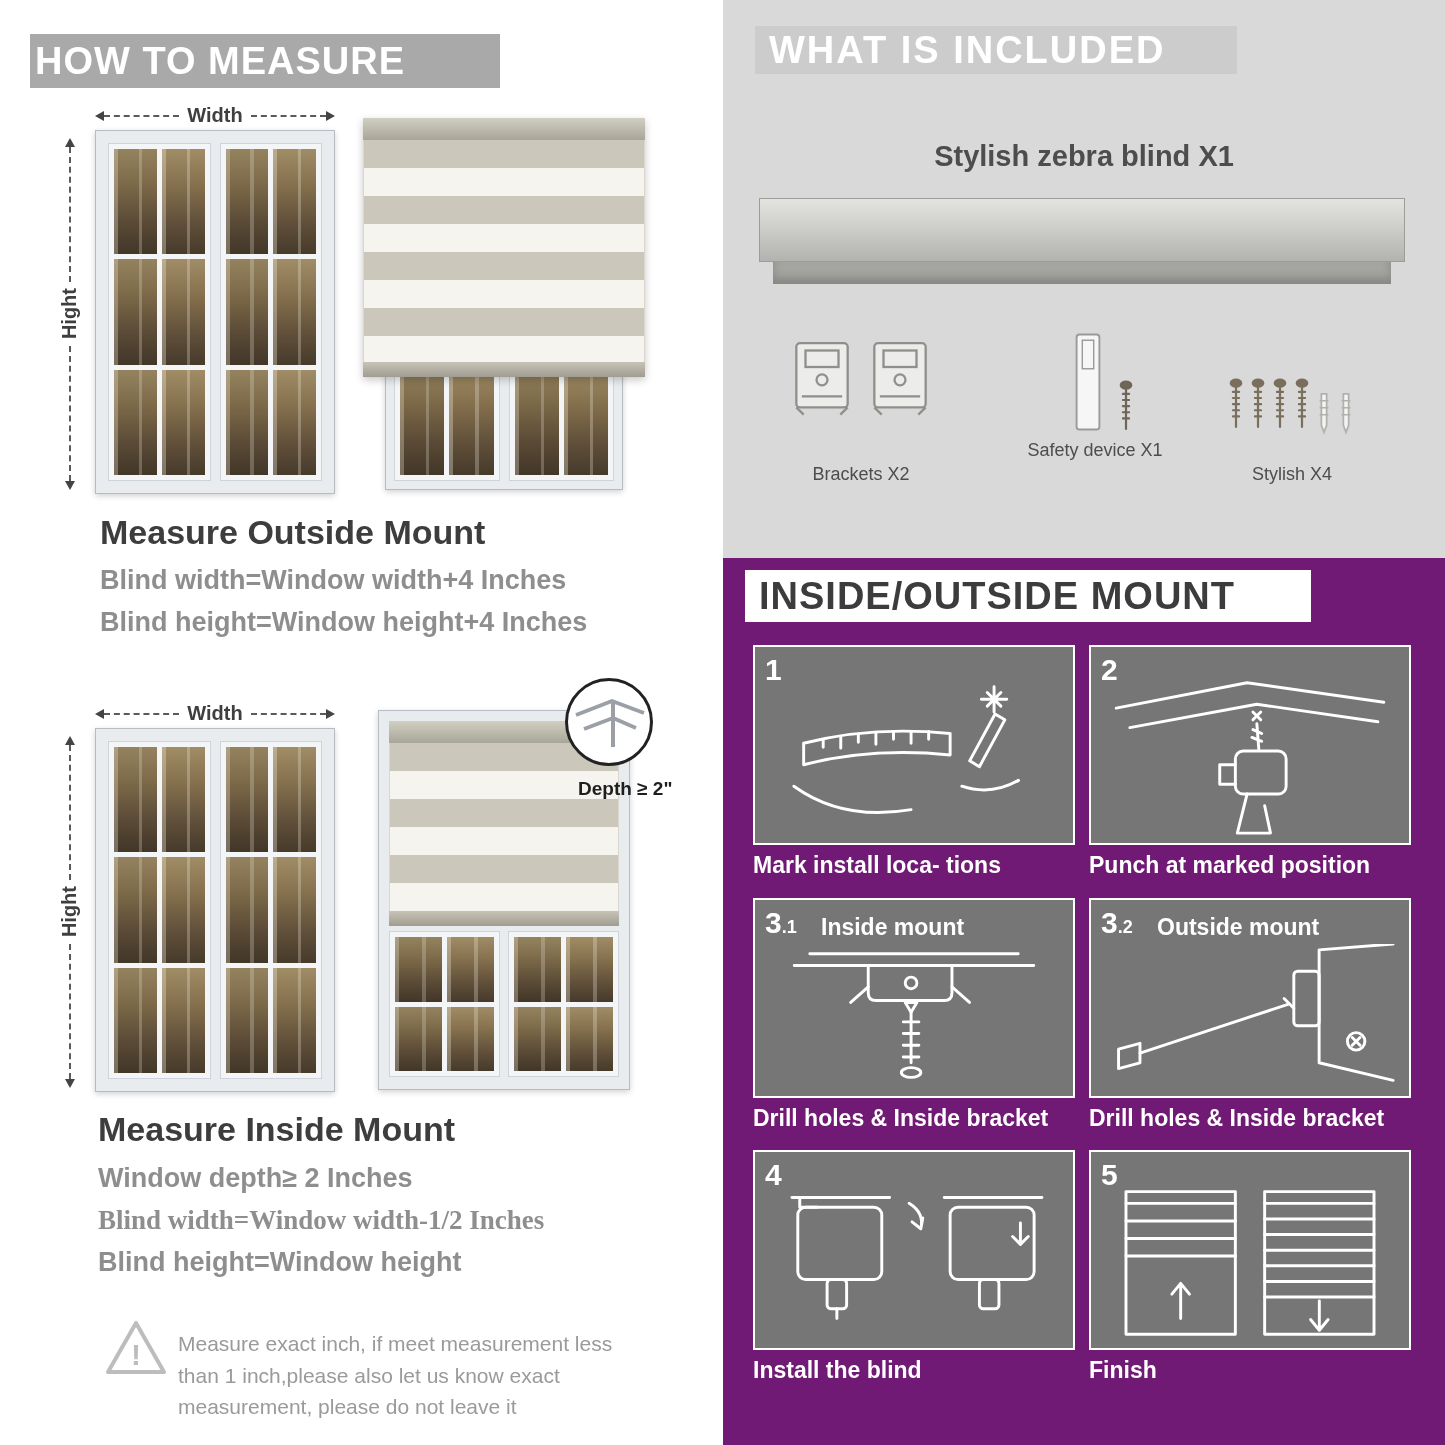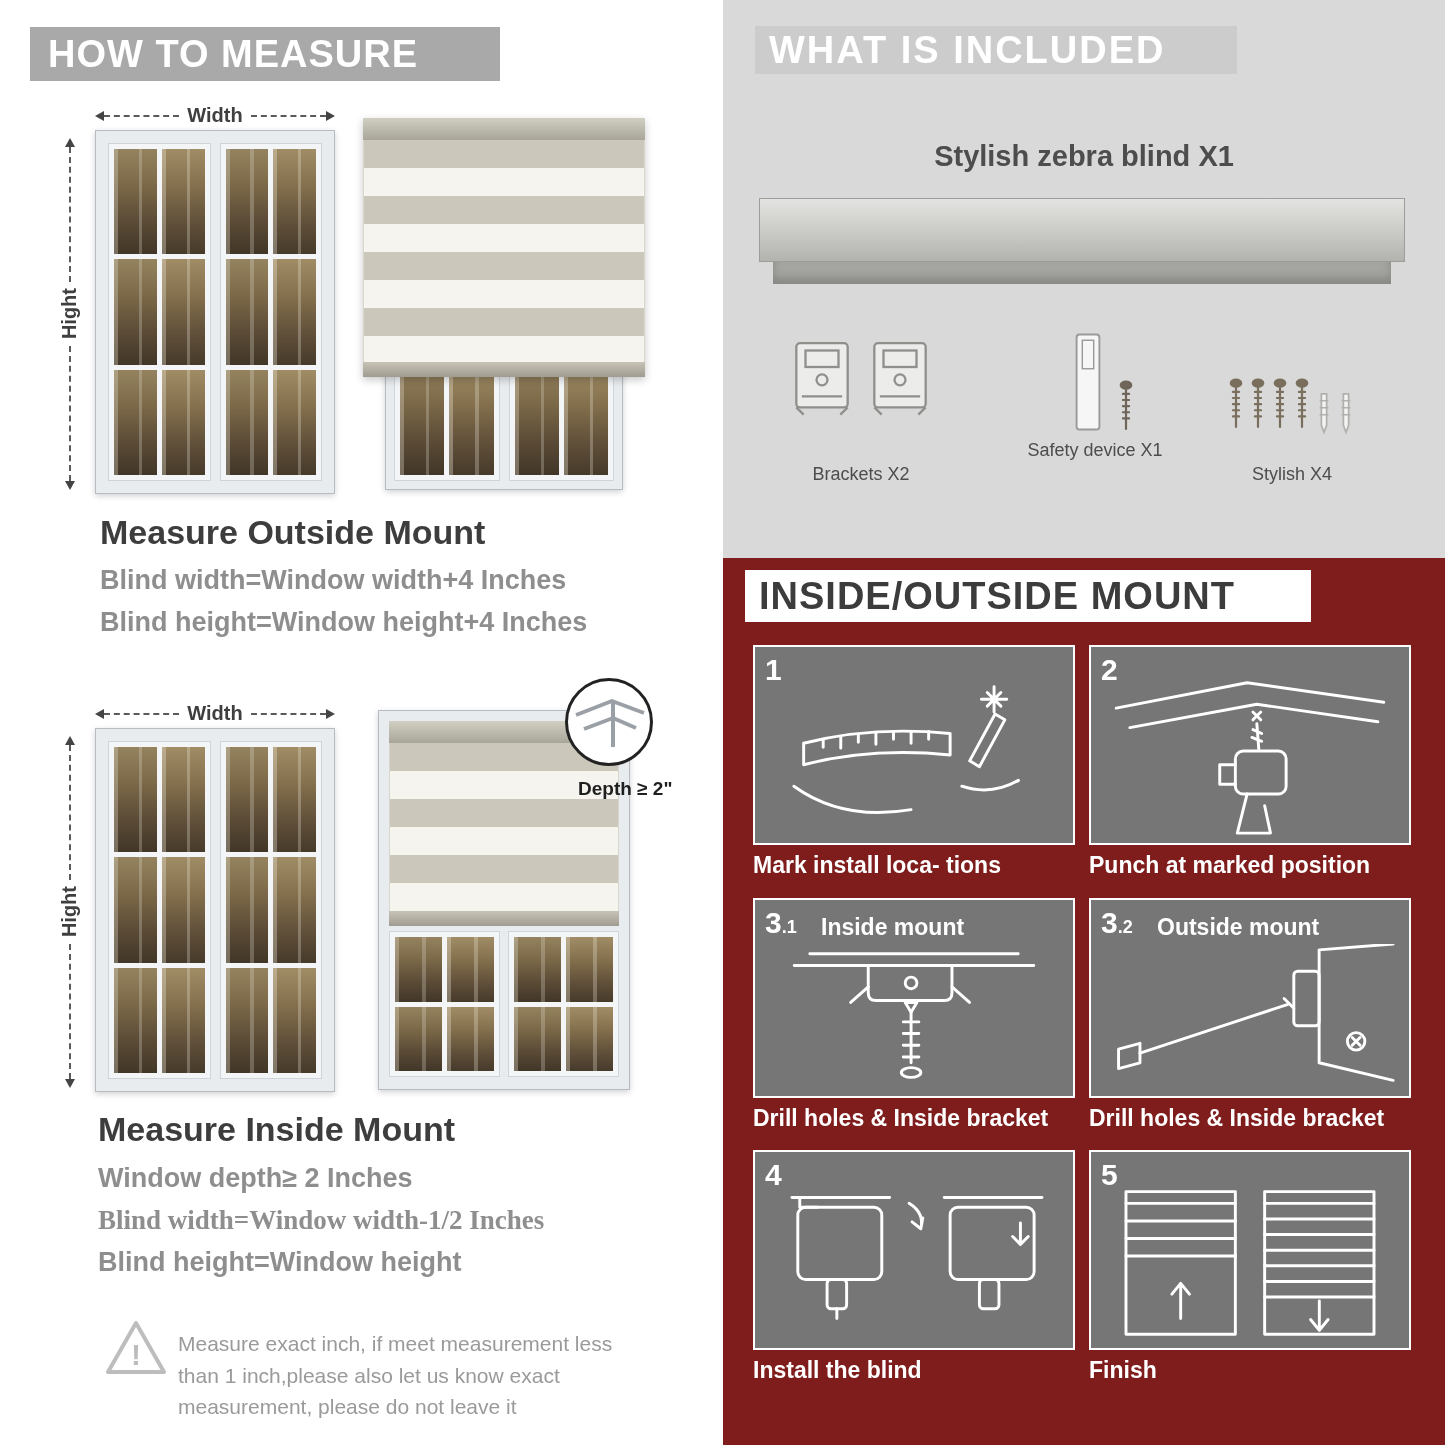--- a/index.html
+++ b/index.html
@@ -1,23 +1,23 @@
 <!DOCTYPE html>
 <html><head>
 <meta charset="utf-8">
 <style>
   * { margin:0; padding:0; box-sizing:border-box; }
   html,body { width:1445px; height:1445px; }
   body { font-family:"Liberation Sans", sans-serif; background:#ffffff; }
   .page { position:relative; width:1445px; height:1445px; overflow:hidden; background:#ffffff; }
 
   
-  .htm-banner { position:absolute; left:30px; top:27px; width:470px; height:54px;
+  .htm-banner { position:absolute; left:30px; top:34px; width:470px; height:54px;
     background:#a9a9a9; color:#ffffff; font-size:38px; font-weight:bold;
-    line-height:54px; padding-left:18px; letter-spacing:1px; }
+    line-height:54px; padding-left:5px; letter-spacing:1px; }
 
   .sec-title { position:absolute; font-weight:bold; color:#3d3d3d; font-size:34px; white-space:nowrap;text-align:center; }
   .sec-line  { position:absolute; font-weight:bold; color:#8e8e8e; font-size:27px; white-space:nowrap; }
 
   
   .measure-h { position:absolute; display:flex; align-items:center; color:#3f3f3f; font-weight:bold; font-size:20px; }
   .mline { flex:1; border-top:2px dashed #5a5a5a; height:0; }
   .mlbl  { padding:0 8px; }
   .arr-l { width:0;height:0;border-top:5px solid transparent;border-bottom:5px solid transparent;border-right:9px solid #444; }
   .arr-r { width:0;height:0;border-top:5px solid transparent;border-bottom:5px solid transparent;border-left:9px solid #444; }
@@ -60,21 +60,21 @@
   .inc-blind-label { position:absolute; left:0; right:0; top:140px; text-align:center;
     color:#4d4d4d; font-size:29px; font-weight:bold; }
   .big-cassette { position:absolute; left:36px; top:198px; width:646px; }
   .bc-top { height:64px; background:linear-gradient(180deg,#e3e3e1 0%,#c9c9c5 55%,#b2b2ae 100%);
     border:1px solid #9d9d99; }
   .bc-lip { margin:0 14px; height:22px; background:#a4a4a0; box-shadow:inset 0 -6px 8px rgba(0,0,0,0.18); }
   .inc-group { position:absolute; display:flex; gap:12px; justify-content:center; align-items:flex-end; }
   .inc-label { position:absolute; text-align:center; font-size:18px; font-weight:normal; color:#4d4d4d; white-space:nowrap; }
 
   
-  .mount { position:absolute; left:723px; top:558px; width:722px; height:887px; background:#7f1d1d; }
+  .mount { position:absolute; left:723px; top:558px; width:722px; height:887px; background:#701a75; }
   .mount-banner { position:absolute; left:22px; top:12px; width:566px; height:52px;
     background:#ffffff; color:#3c3c3c; font-size:38px; font-weight:bold;
     line-height:52px; padding-left:14px; letter-spacing:1px; }
   .panel { position:absolute; width:322px; height:200px; background:#767676; border:2px solid #ffffff; }
   .pnum { position:absolute; left:10px; top:6px; color:#ffffff; font-size:30px; font-weight:bold; }
   .psub { font-size:18px; }
   .plabel { position:absolute; left:66px; top:14px; color:#ffffff; font-size:23px; font-weight:bold; }
   .pill { position:absolute; left:8px; top:24px; }
   .caption { position:absolute; color:#ffffff; font-size:23px; font-weight:bold; white-space:nowrap; }
 </style>

